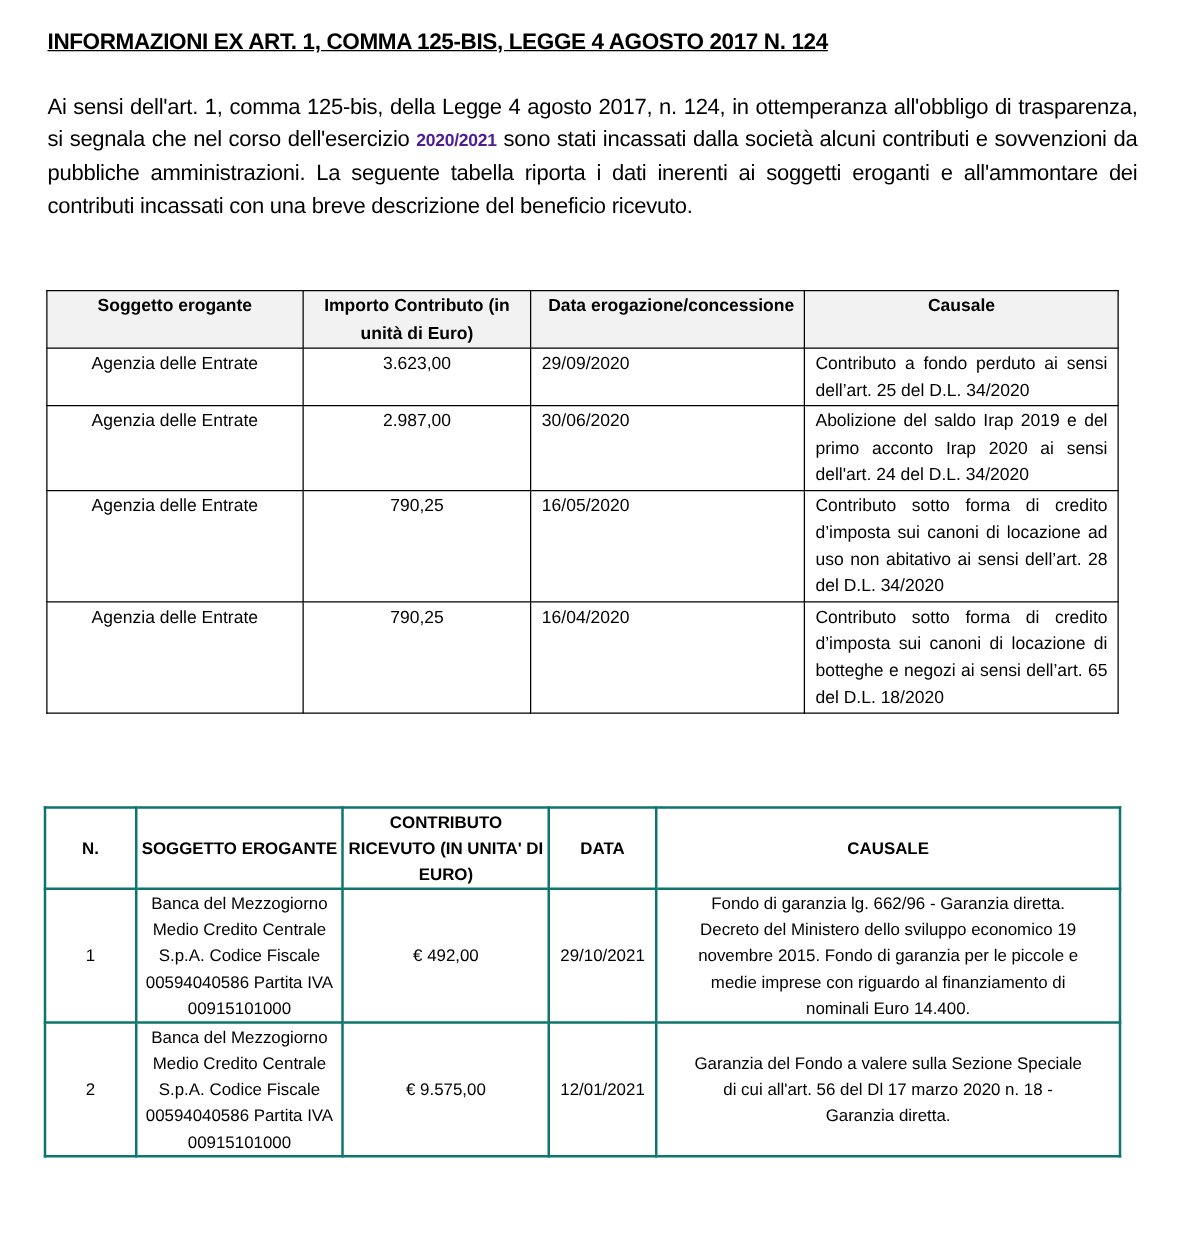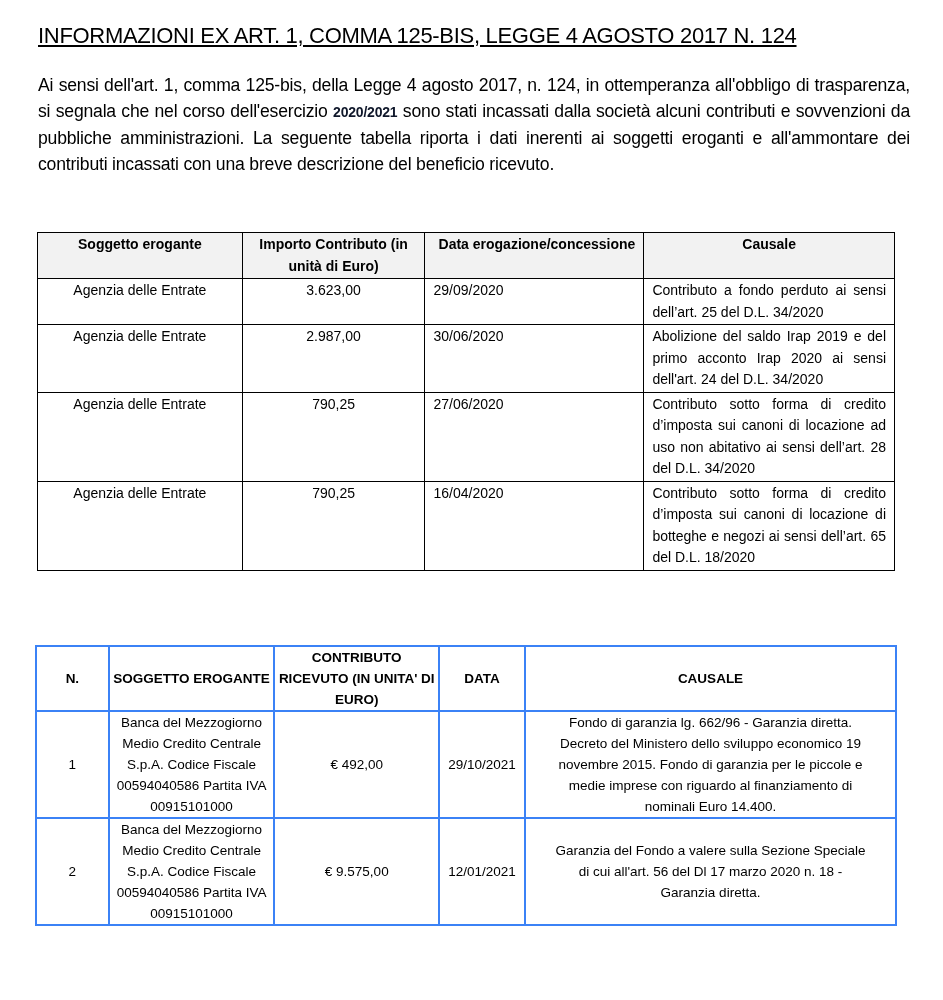--- a/index.html
+++ b/index.html
@@ -3,45 +3,45 @@
 <meta charset="utf-8">
 <style>
   html, body { margin: 0; padding: 0; background: #ffffff; }
   body {
     width: 943px; height: 1000px; position: relative; overflow: hidden;
     font-family: "Liberation Sans", "DejaVu Sans", sans-serif;
     color: #000;
   }
   .title {
     position: absolute; left: 38px; top: 23px;
-    font-size: 22px; font-weight: normal; text-decoration: underline;
+    font-size: 18px; font-weight: bold; text-decoration: underline;
     letter-spacing: -0.3px; white-space: nowrap;
   }
   .intro {
     position: absolute; left: 38px; top: 72px; width: 872px;
     font-size: 17.6px; line-height: 26px; text-align: justify;
     letter-spacing: -0.2px;
   }
-  .intro .hl { color: #0f172a; font-weight: bold; font-size: 14px; }
+  .intro .hl { color: #4c1d95; font-weight: bold; font-size: 14px; }
   table { border-collapse: collapse; position: absolute; }
   
   #t1 { left: 37px; top: 232px; width: 858px; font-size: 14px; }
   #t1 th, #t1 td {
     border: 1px solid #000; vertical-align: top; line-height: 21.5px;
     padding: 1px 8px 1px 8px;
   }
   #t1 th { background: #f2f2f2; font-weight: bold; height: 40px; }
   #t1 td.c { text-align: center; margin-top: 31px; }
   #t1 td.l { text-align: left; }
   #t1 td.j { text-align: justify; text-align-last: left; }
   .spell { text-decoration: underline wavy #e02020; text-decoration-thickness: 1px; text-underline-offset: 3px; }
   
   #t2 { left: 35px; top: 645px; width: 862px; font-size: 13.5px; }
   #t2 th, #t2 td {
-    border: 2px solid #3b82f6; text-align: center; vertical-align: middle;
+    border: 2px solid #0f766e; text-align: center; vertical-align: middle;
     line-height: 21px; padding: 0 2px;
   }
   #t2 th { font-weight: bold; height: 60px; }
   #t2 td { height: 104px; }
 </style>
 </head>
 <body>
 
 <div class="title">INFORMAZIONI EX ART. 1, COMMA 125-BIS, LEGGE 4 AGOSTO 2017 N. 124</div>
 
@@ -71,21 +71,21 @@
     </tr>
     <tr>
       <td class="c">Agenzia delle Entrate</td>
       <td class="c">2.987,00</td>
       <td class="l">30/06/2020</td>
       <td class="j">Abolizione del saldo Irap 2019 e del primo acconto Irap 2020 ai sensi dell'art. 24 del D.L. 34/2020</td>
     </tr>
     <tr>
       <td class="c">Agenzia delle Entrate</td>
       <td class="c">790,25</td>
-      <td class="l">27/06/2020</td>
+      <td class="l">16/05/2020</td>
       <td class="j">Contributo sotto forma di credito d’imposta sui canoni di locazione ad uso non abitativo ai sensi dell’art. 28 del D.L. 34/2020</td>
     </tr>
     <tr>
       <td class="c">Agenzia delle Entrate</td>
       <td class="c">790,25</td>
       <td class="l">16/04/2020</td>
       <td class="j">Contributo sotto forma di credito d’imposta sui canoni di locazione di botteghe e negozi ai sensi dell’art. 65 del D.L. 18/2020</td>
     </tr>
   </tbody>
 </table>

